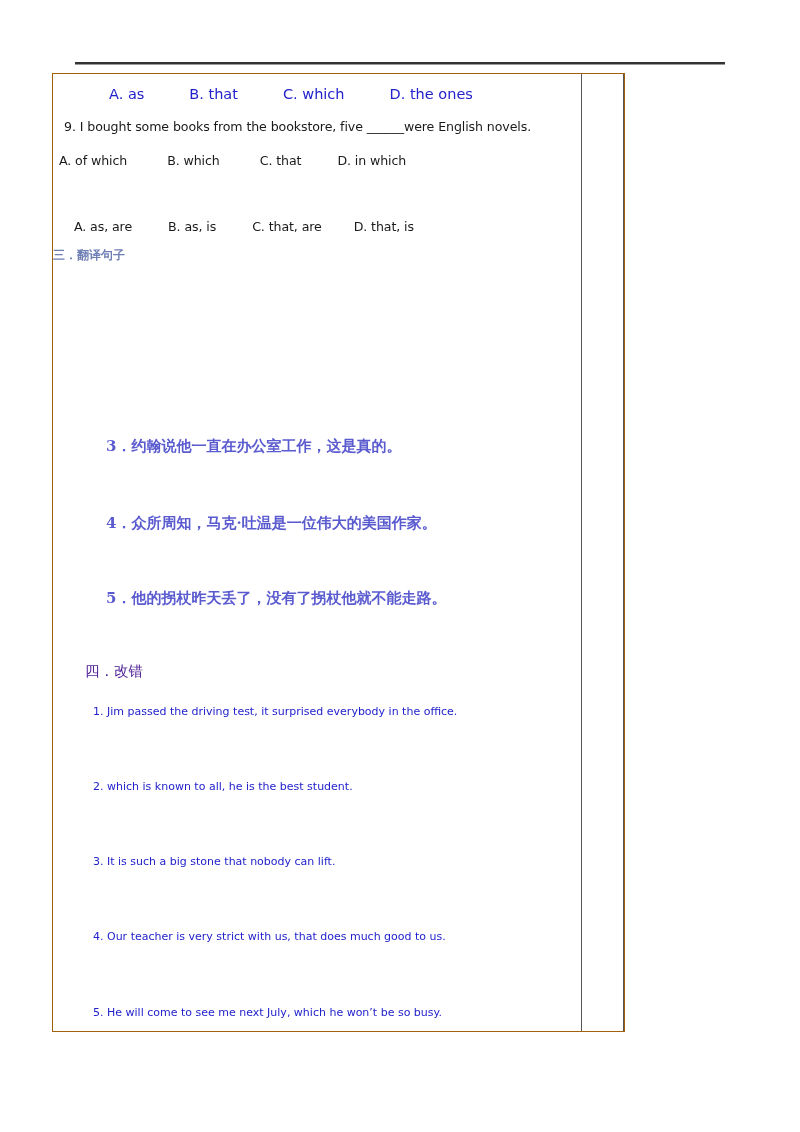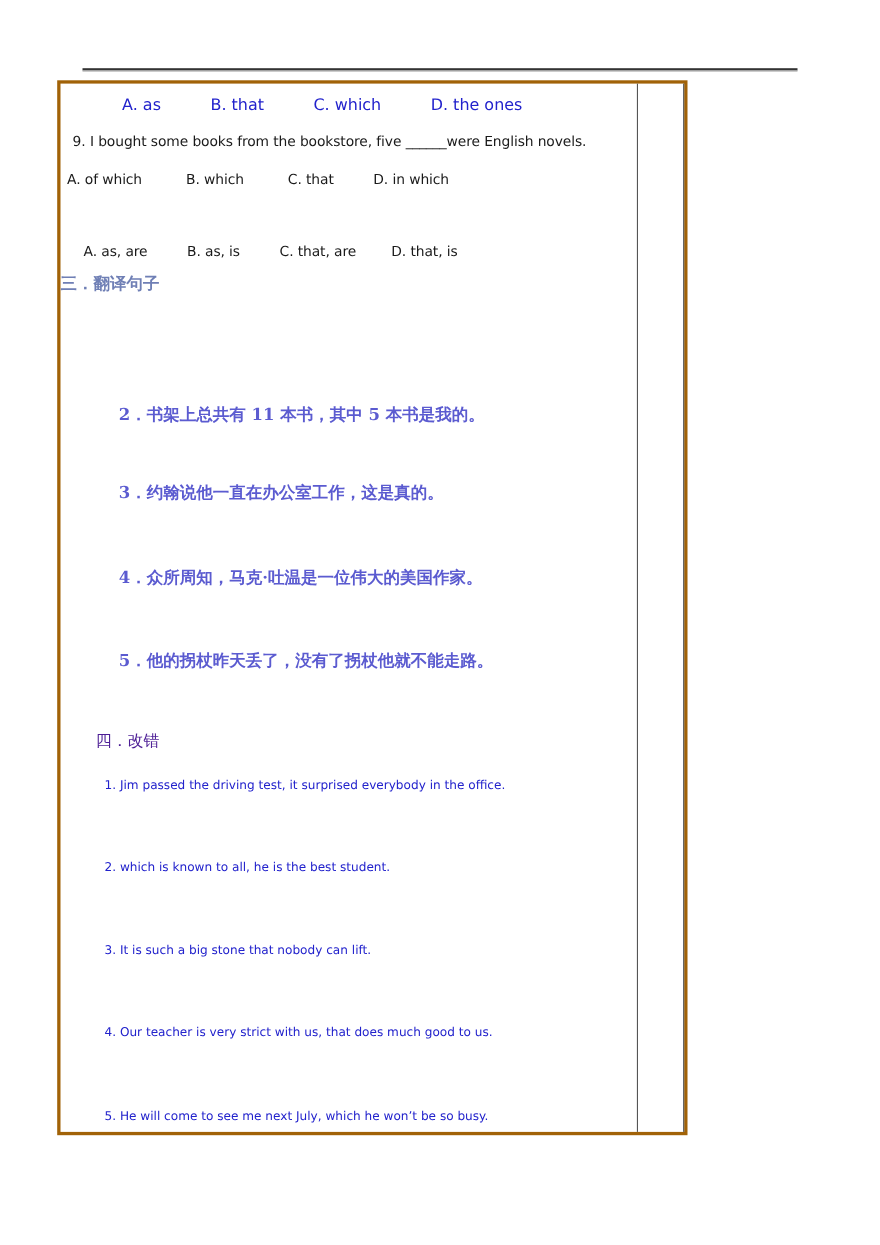--- a/index.html
+++ b/index.html
@@ -28,21 +28,21 @@
   }
 
   
   .sheet-table {
     position: absolute;
     left: 52px;
     top: 73px;
     width: 573px;
     height: 959px;
     box-sizing: border-box;
-    border: 3px solid #a16207;
+    border: 1px solid #a16207;
     display: flex;
     background: #ffffff;
   }
   .col-main {
     width: 529px;
     box-sizing: border-box;
     border-right: 1px solid #555555;
     padding: 0;
     position: relative;
     overflow: hidden;
@@ -93,21 +93,21 @@
   .q10opts .b { margin-left: 36px; }
   .q10opts .c { margin-left: 36px; }
   .q10opts .d { margin-left: 32px; }
 
   
   .sec3-head {
     position: absolute;
     left: 0px;
     top: 173px;
     color: #6f7fb5;
-    font-size: 15px;
+    font-size: 12px;
     font-family: "DejaVu Serif", serif;
     font-weight: bold;
     white-space: nowrap;
   }
   .cn-item {
     position: absolute;
     left: 53px;
     color: #5b5bd0;
     font-size: 15px;
     font-family: "DejaVu Serif", serif;
@@ -163,21 +163,20 @@
       <span class="a">A. of which</span><span class="b">B. which</span><span class="c">C. that</span><span class="d">D. in which</span>
     </div>
 
 
     <div class="q-line q10opts">
       <span class="a">A. as, are</span><span class="b">B. as, is</span><span class="c">C. that, are</span><span class="d">D. that, is</span>
     </div>
 
     <div class="sec3-head">三．翻译句子</div>
 
-    <div class="cn-item cn2">2．书架上总共有 11 本书，其中 5 本书是我的。</div>
     <div class="cn-item cn3">3．约翰说他一直在办公室工作，这是真的。</div>
     <div class="cn-item cn4">4．众所周知，马克·吐温是一位伟大的美国作家。</div>
     <div class="cn-item cn5">5．他的拐杖昨天丢了，没有了拐杖他就不能走路。</div>
 
     <div class="sec4-head">四．改错</div>
 
     <div class="en-item en1">1. Jim passed the driving test, it surprised everybody in the office.</div>
     <div class="en-item en2">2. which is known to all, he is the best student.</div>
     <div class="en-item en3">3. It is such a big stone that nobody can lift.</div>
     <div class="en-item en4">4. Our teacher is very strict with us, that does much good to us.</div>

